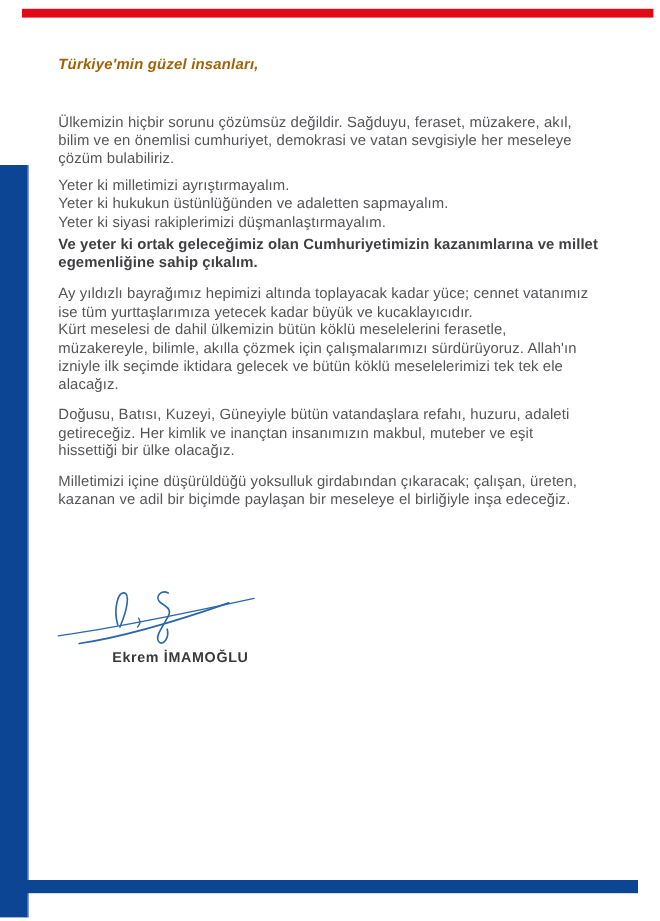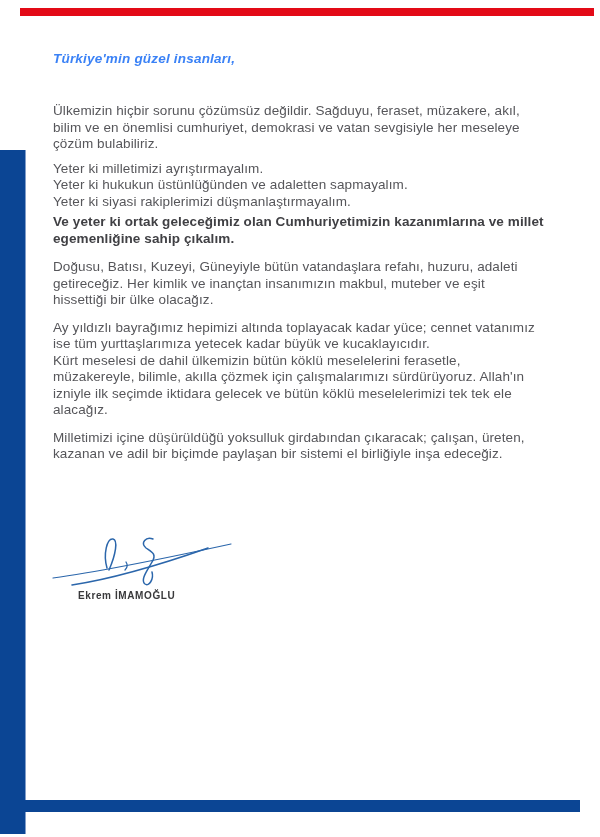--- a/index.html
+++ b/index.html
@@ -33,21 +33,21 @@
     position: absolute;
     top: 0; left: 0;
     width: 600px; height: 837px;
     box-sizing: border-box;
     padding: 50px 40px 0 53px;
   }
   .greeting {
     font-size: 13.5px;
     font-weight: bold;
     font-style: italic;
-    color: #3b82f6;
+    color: #a16207;
     letter-spacing: 0.2px;
     line-height: 17px;
     margin: 0 0 15px 0;
   }
   .para {
     font-size: 13.5px;
     color: #56565a;
     line-height: 16.5px;
     letter-spacing: 0.1px;
     margin: 0 0 11px 0;
@@ -77,24 +77,25 @@
   .emphasis.first-gap { margin-bottom: 12px; }
   
   .signature-block {
     position: absolute;
     top: 534px; left: 50px;
     width: 200px;
   }
   .signature-block svg { display: block; }
   .signer-name {
     margin: 2px 0 17px 28px;
-    font-size: 10px;
+    font-size: 13px;
     font-weight: bold;
     color: #39393b;
     letter-spacing: 0.6px;
+    text-align: center;
   }
 </style>
 </head>
 <body>
 
 <div class="page">
 
   <div class="bar-top" style="background: rgb(227, 10, 23);"></div>
   <div class="bar-left" style="background: rgb(11, 69, 148);"></div>
   <div class="bar-bottom" style="background: rgb(11, 69, 148);"></div>
@@ -108,31 +109,31 @@
 
     <div class="yeter-block">
       <p class="yeter-item">Yeter ki milletimizi ayrıştırmayalım.</p>
       <p class="yeter-item">Yeter ki hukukun üstünlüğünden ve adaletten sapmayalım.</p>
       <p class="yeter-item">Yeter ki siyasi rakiplerimizi düşmanlaştırmayalım.</p>
     </div>
 
     <p class="emphasis first-gap">Ve yeter ki ortak geleceğimiz olan Cumhuriyetimizin kazanımlarına ve millet
 egemenliğine sahip çıkalım.</p>
 
-    <p class="para">Doğusu, Batısı, Kuzeyi, Güneyiyle bütün vatandaşlara refahı, huzuru, adaleti
-getireceğiz. Her kimlik ve inançtan insanımızın makbul, muteber ve eşit
-hissettiği bir ülke olacağız.</p>
     <p class="para">Ay yıldızlı bayrağımız hepimizi altında toplayacak kadar yüce; cennet vatanımız
 ise tüm yurttaşlarımıza yetecek kadar büyük ve kucaklayıcıdır.
 Kürt meselesi de dahil ülkemizin bütün köklü meselelerini ferasetle,
 müzakereyle, bilimle, akılla çözmek için çalışmalarımızı sürdürüyoruz. Allah'ın
 izniyle ilk seçimde iktidara gelecek ve bütün köklü meselelerimizi tek tek ele
 alacağız.</p>
+    <p class="para">Doğusu, Batısı, Kuzeyi, Güneyiyle bütün vatandaşlara refahı, huzuru, adaleti
+getireceğiz. Her kimlik ve inançtan insanımızın makbul, muteber ve eşit
+hissettiği bir ülke olacağız.</p>
     <p class="para">Milletimizi içine düşürüldüğü yoksulluk girdabından çıkaracak; çalışan, üreten,
-kazanan ve adil bir biçimde paylaşan bir sistemi el birliğiyle inşa edeceğiz.</p>
+kazanan ve adil bir biçimde paylaşan bir meseleye el birliğiyle inşa edeceğiz.</p>
   </div>
 
   <div class="signature-block">
     <svg width="184" height="54" viewBox="0 0 184 54" fill="none" xmlns="http://www.w3.org/2000/svg">
       <g stroke="#2b66ab" stroke-linecap="round" fill="none">
         <path d="M 3 44 C 48 38, 135 20, 181 10" stroke-width="1.2"></path>
         <path d="M 22 51 C 68 44, 118 28, 158 14" stroke-width="1.6"></path>
         <path d="M 57 34 C 53 20, 57 4, 63 5 C 68 6, 66 20, 59 36" stroke-width="1.5"></path>
         <path d="M 76 28 c 2 3, 1 6, -1 8" stroke-width="1.3"></path>
         <path d="M 103 5 C 96 2, 90 9, 96 14 C 102 18, 107 20, 102 28 C 97 37, 90 46, 95 50 C 99 53, 104 45, 102 38" stroke-width="1.5"></path>

